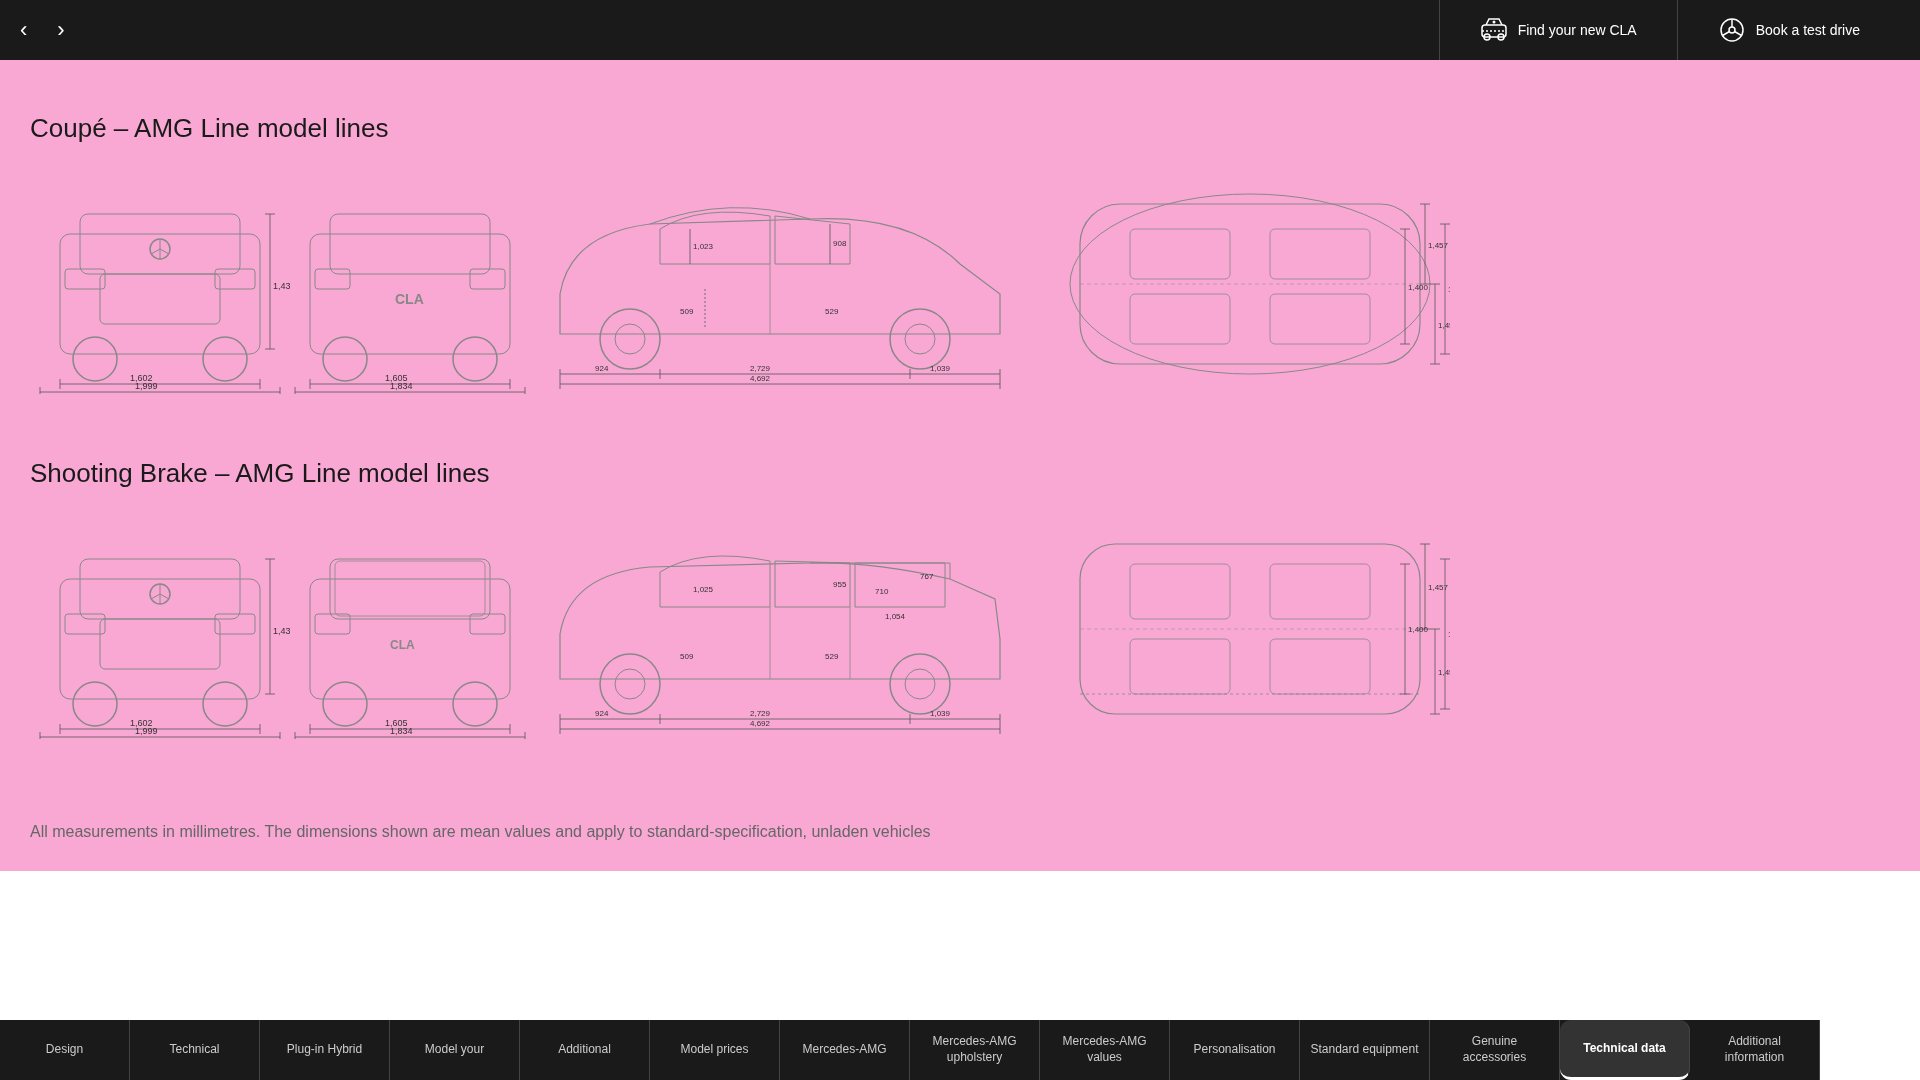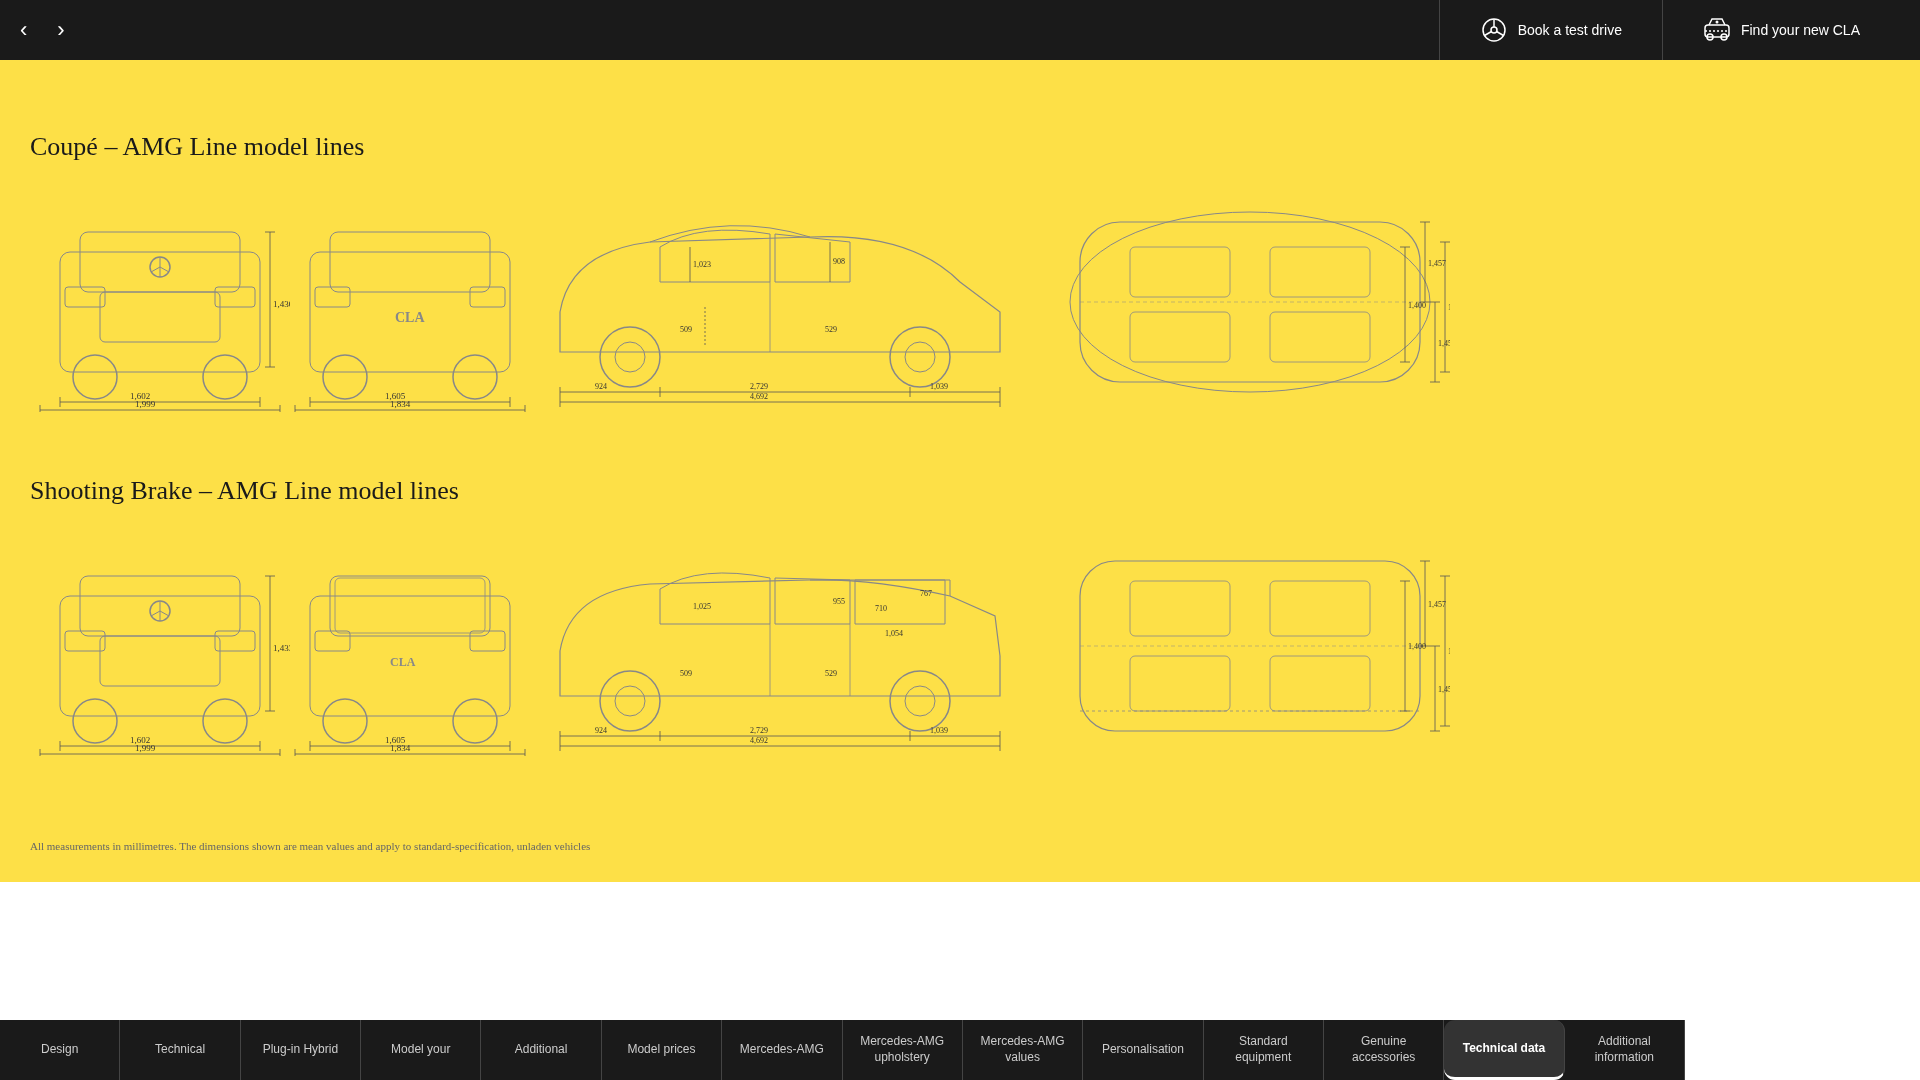--- a/index.html
+++ b/index.html
@@ -46,52 +46,51 @@
     .nav-icon {
       width: 28px;
       height: 28px;
       display: flex;
       align-items: center;
       justify-content: center;
     }
 
     
     .main-content {
-      padding: 72px 30px 20px 30px;
-      background: #fde047;
-      font-family: Liberation Serif, serif;
+      padding: 53px 30px 20px 30px;
+      background: #f9a8d4;
     }
 
     .section-title {
       font-size: 26px;
       font-weight: normal;
       margin-bottom: 30px;
       color: #1a1a1a;
     }
 
     .diagram-section {
       margin-bottom: 50px;
     }
 
     
     .footer-note {
-      font-size: 11px;
+      font-size: 16px;
       color: #666;
       padding: 20px 0 10px 0;
     }
 
     
     .bottom-nav {
       display: flex;
       background: #1a1a1a;
       height: 60px;
       position: fixed;
       bottom: 0;
       left: 0;
-      width: 1685px;
+      width: 1820px;
     }
     .bottom-nav-item {
       flex: 1;
       display: flex;
       align-items: center;
       justify-content: center;
       color: #ccc;
       font-size: 12px;
       text-align: center;
       padding: 8px 10px;
@@ -123,42 +122,42 @@
 <body>
 
 <nav class="top-nav">
   <div class="nav-arrows">
     <button class="nav-arrow">‹</button>
     <button class="nav-arrow">›</button>
   </div>
   <div class="nav-right">
     <div class="nav-action">
       <div class="nav-icon">
-        <svg width="26" height="26" viewBox="0 0 26 26" fill="none" stroke="#fff" stroke-width="1.5">
-          <circle cx="13" cy="13" r="11"></circle>
-          <circle cx="13" cy="13" r="3"></circle>
-          <line x1="13" y1="2" x2="13" y2="10"></line>
-          <line x1="3.5" y1="18.5" x2="10.5" y2="14.5"></line>
-          <line x1="22.5" y1="18.5" x2="15.5" y2="14.5"></line>
-        </svg>
-      </div>
-      <span>Book a test drive</span>
-    </div>
-    <div class="nav-action">
-      <div class="nav-icon">
         <svg width="28" height="26" viewBox="0 0 28 26" fill="none" stroke="#fff" stroke-width="1.5">
           <rect x="2" y="8" width="24" height="12" rx="3"></rect>
           <path d="M6 8 L9 2 L19 2 L22 8"></path>
           <circle cx="7" cy="20" r="3"></circle>
           <circle cx="21" cy="20" r="3"></circle>
           <circle cx="14" cy="5" r="1.5" fill="#fff" stroke="none"></circle>
           <path d="M2 14 L26 14" stroke-dasharray="2,2"></path>
         </svg>
       </div>
       <span>Find your new CLA</span>
+    </div>
+    <div class="nav-action">
+      <div class="nav-icon">
+        <svg width="26" height="26" viewBox="0 0 26 26" fill="none" stroke="#fff" stroke-width="1.5">
+          <circle cx="13" cy="13" r="11"></circle>
+          <circle cx="13" cy="13" r="3"></circle>
+          <line x1="13" y1="2" x2="13" y2="10"></line>
+          <line x1="3.5" y1="18.5" x2="10.5" y2="14.5"></line>
+          <line x1="22.5" y1="18.5" x2="15.5" y2="14.5"></line>
+        </svg>
+      </div>
+      <span>Book a test drive</span>
     </div>
   </div>
 </nav>
 
 <main class="main-content">
 
   <div class="diagram-section">
     <h2 class="section-title">Coupé – AMG Line model lines</h2>
     <div class="diagrams-row">
 

